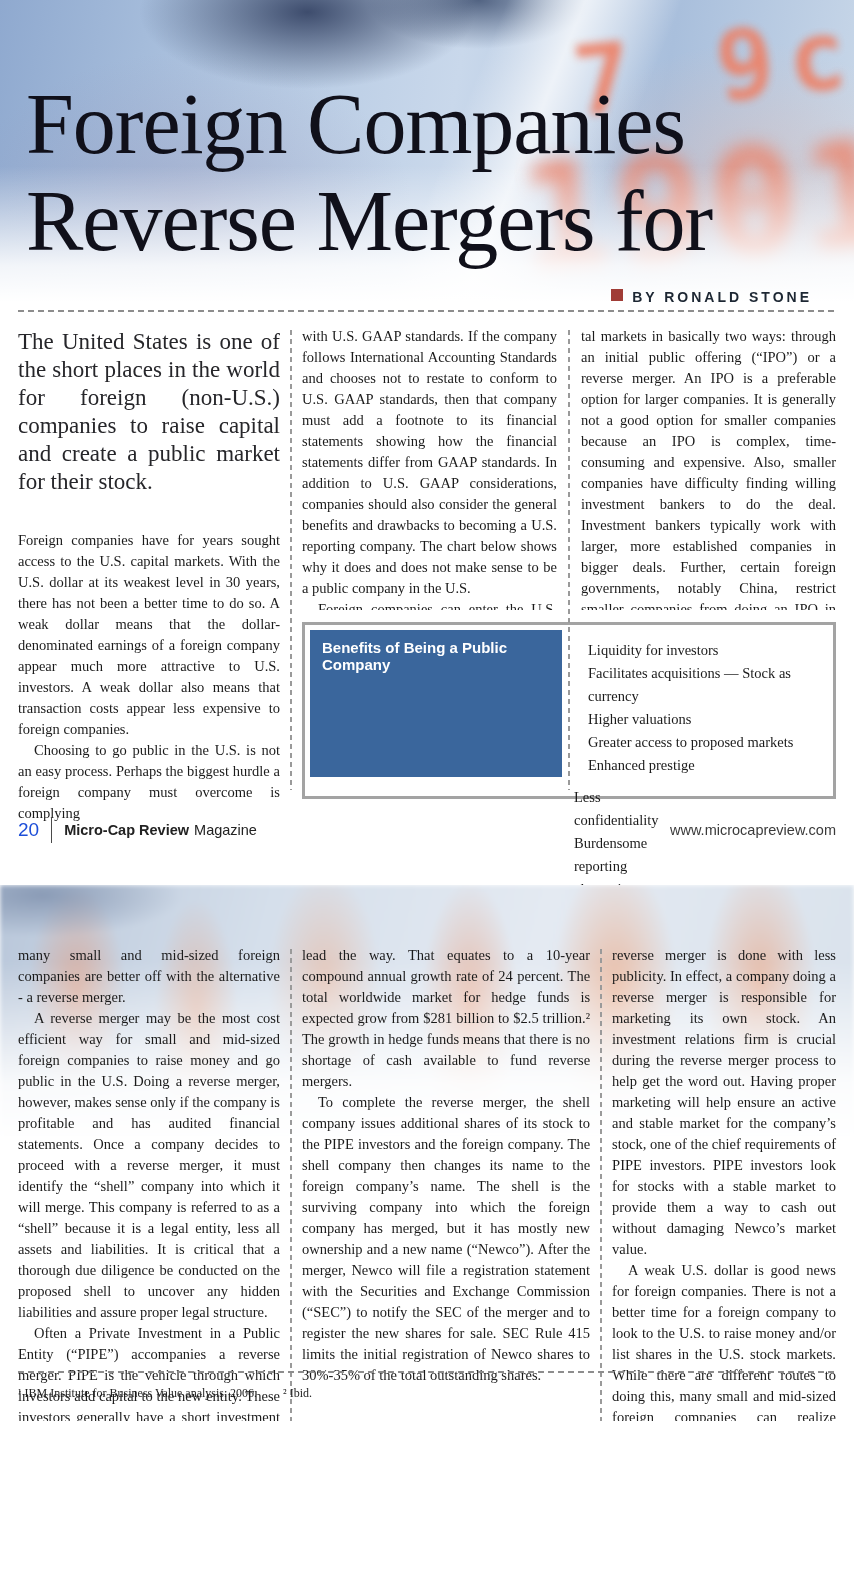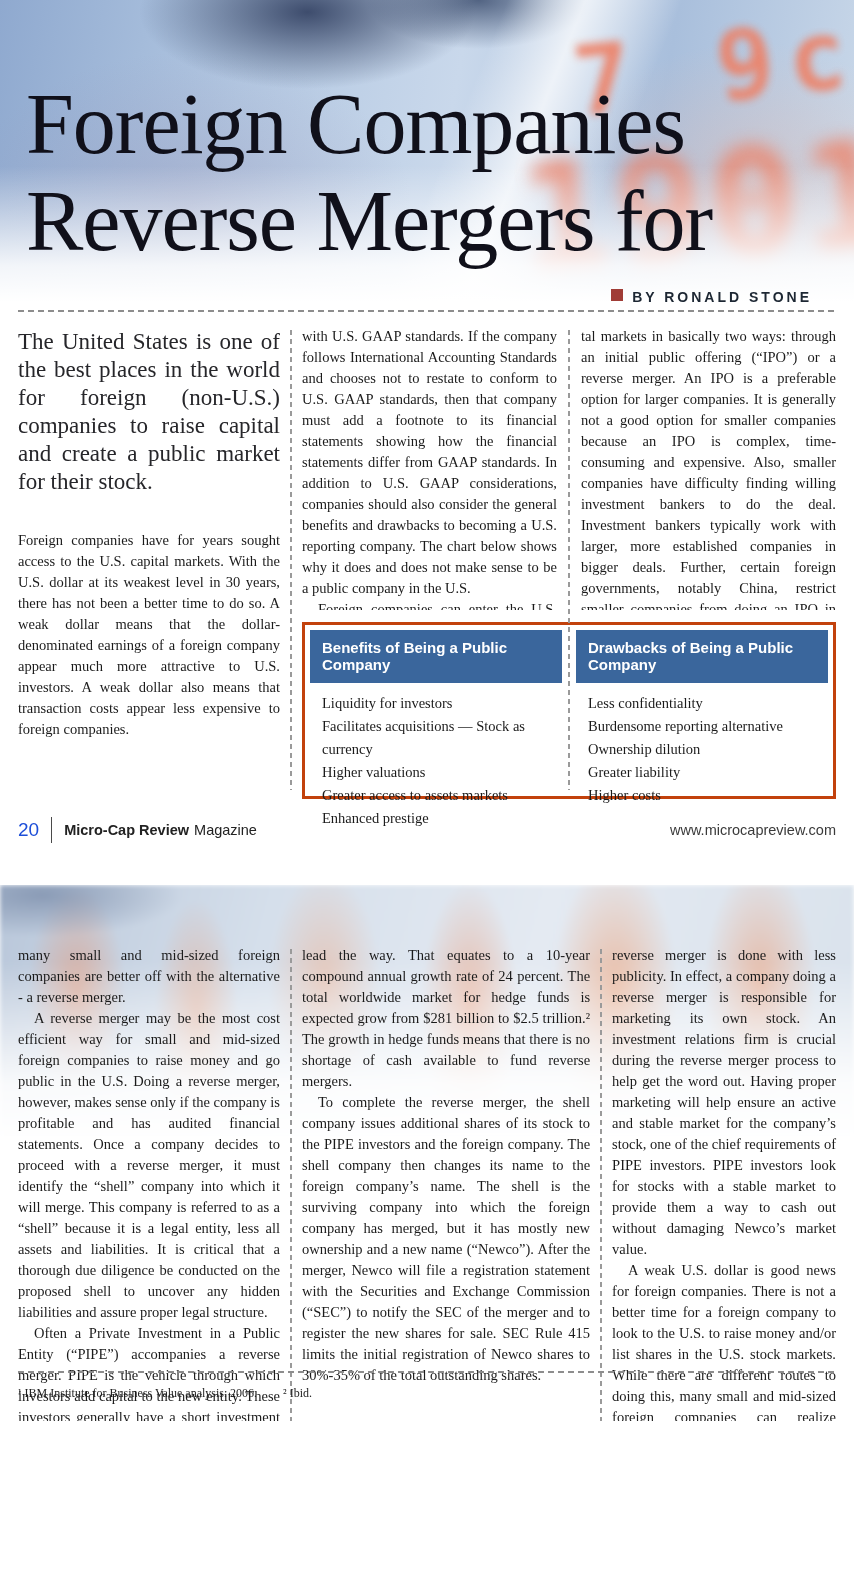--- a/index.html
+++ b/index.html
@@ -54,21 +54,21 @@
   .vdivider-through { position: absolute; left: 50%; top: 4px; bottom: 0;
     width: 2px; transform: translateX(-50%); z-index: 3;
     background-image: repeating-linear-gradient(180deg, #9a9a9a 0 5px, transparent 5px 9px); }
 
   .lead { font-size: 23px; line-height: 28px; text-align: justify; color: #26262a;
           margin: 2px 0 34px 0; }
   .bodytext p { margin: 0; font-size: 14.5px; line-height: 21px; text-align: justify; color: #1b1b1b; }
   .bodytext p.indent { text-indent: 16px; }
 
   
-  .pubtable { margin-top: 12px; height: 177px; border: 3px solid #c2410c; background: #fff; padding: 5px; }
+  .pubtable { margin-top: 12px; height: 177px; border: 3px solid #a3a3a3; background: #fff; padding: 5px; }
   .tgrid { display: grid; grid-template-columns: 1fr 14px 1fr; grid-template-rows: auto 1fr; height: 100%; }
   .th { background: #3a669c; color: #ffffff; font-family: "Liberation Sans", sans-serif;
         font-weight: bold; font-size: 15px; padding: 9px 12px 10px 12px; }
   .tlist { list-style: none; margin: 9px 0 0 0; padding: 0 12px;
            font-size: 14.5px; line-height: 23px; color: #1b1b1b; }
 
   
   .footer { position: absolute; left: 18px; right: 18px; bottom: 12px;
     display: flex; align-items: center; font-family: "Liberation Sans", sans-serif; }
   .pageno { font-size: 19px; color: #1d4ed8; }
@@ -120,23 +120,24 @@
         <div class="byline-square"></div>
         <div class="byline-text">BY RONALD STONE</div>
       </div>
     </div>
 
     <div class="hrule"></div>
 
     <div class="content">
 
       <div class="colA">
-        <div class="lead">The United States is one of the best places in the world for foreign (non-U.S.) companies to raise capital and create a public market for their stock.</div>
+        <div class="lead">The United States is one of the short places in the world for foreign (non-U.S.) companies to raise capital and create a public market for their stock.</div>
         <div class="bodytext">
           <p>Foreign companies have for years sought access to the U.S. capital markets.  With the U.S. dollar at its weakest level in 30 years, there has not been a better time to do so.  A weak dollar means that the dollar-denominated earnings of a foreign company appear much more attractive to U.S. investors.  A weak dollar also means that transaction costs appear less expensive to foreign companies.</p>
+          <p class="indent">Choosing to go public in the U.S. is not an easy process.  Perhaps the biggest hurdle a foreign company must overcome is complying</p>
         </div>
       </div>
 
       <div class="vdivider"></div>
 
       <div class="rightArea">
         <div class="vdivider-through"></div>
 
         <div class="rightCols">
           <div class="colB bodytext">
@@ -145,26 +146,25 @@
           </div>
           <div class="colC bodytext">
             <p>tal markets in basically two ways: through an initial public offering (“IPO”) or a reverse merger. An IPO is a preferable option for larger companies.  It is generally not a good option for smaller companies because an IPO is complex, time-consuming and expensive. Also, smaller companies have difficulty finding willing investment bankers to do the deal. Investment bankers typically work with larger, more established companies in bigger deals. Further, certain foreign governments, notably China, restrict smaller companies from doing an IPO in the U.S.  Because of these reasons,</p>
           </div>
         </div>
 
         <div class="pubtable">
           <div class="tgrid">
             <div class="th">Benefits of Being a Public Company</div>
             <div></div>
-            <div class="th">Drawbacks of Being a Public Company</div>
             <ul class="tlist">
               <li>Liquidity for investors</li>
               <li>Facilitates acquisitions — Stock as currency</li>
               <li>Higher valuations</li>
-              <li>Greater access to assets markets</li>
+              <li>Greater access to proposed markets</li>
               <li>Enhanced prestige</li>
             </ul>
             <div></div>
             <ul class="tlist">
               <li>Less confidentiality</li>
               <li>Burdensome reporting alternative</li>
               <li>Ownership dilution</li>
               <li>Greater liability</li>
               <li>Higher costs</li>
             </ul>

